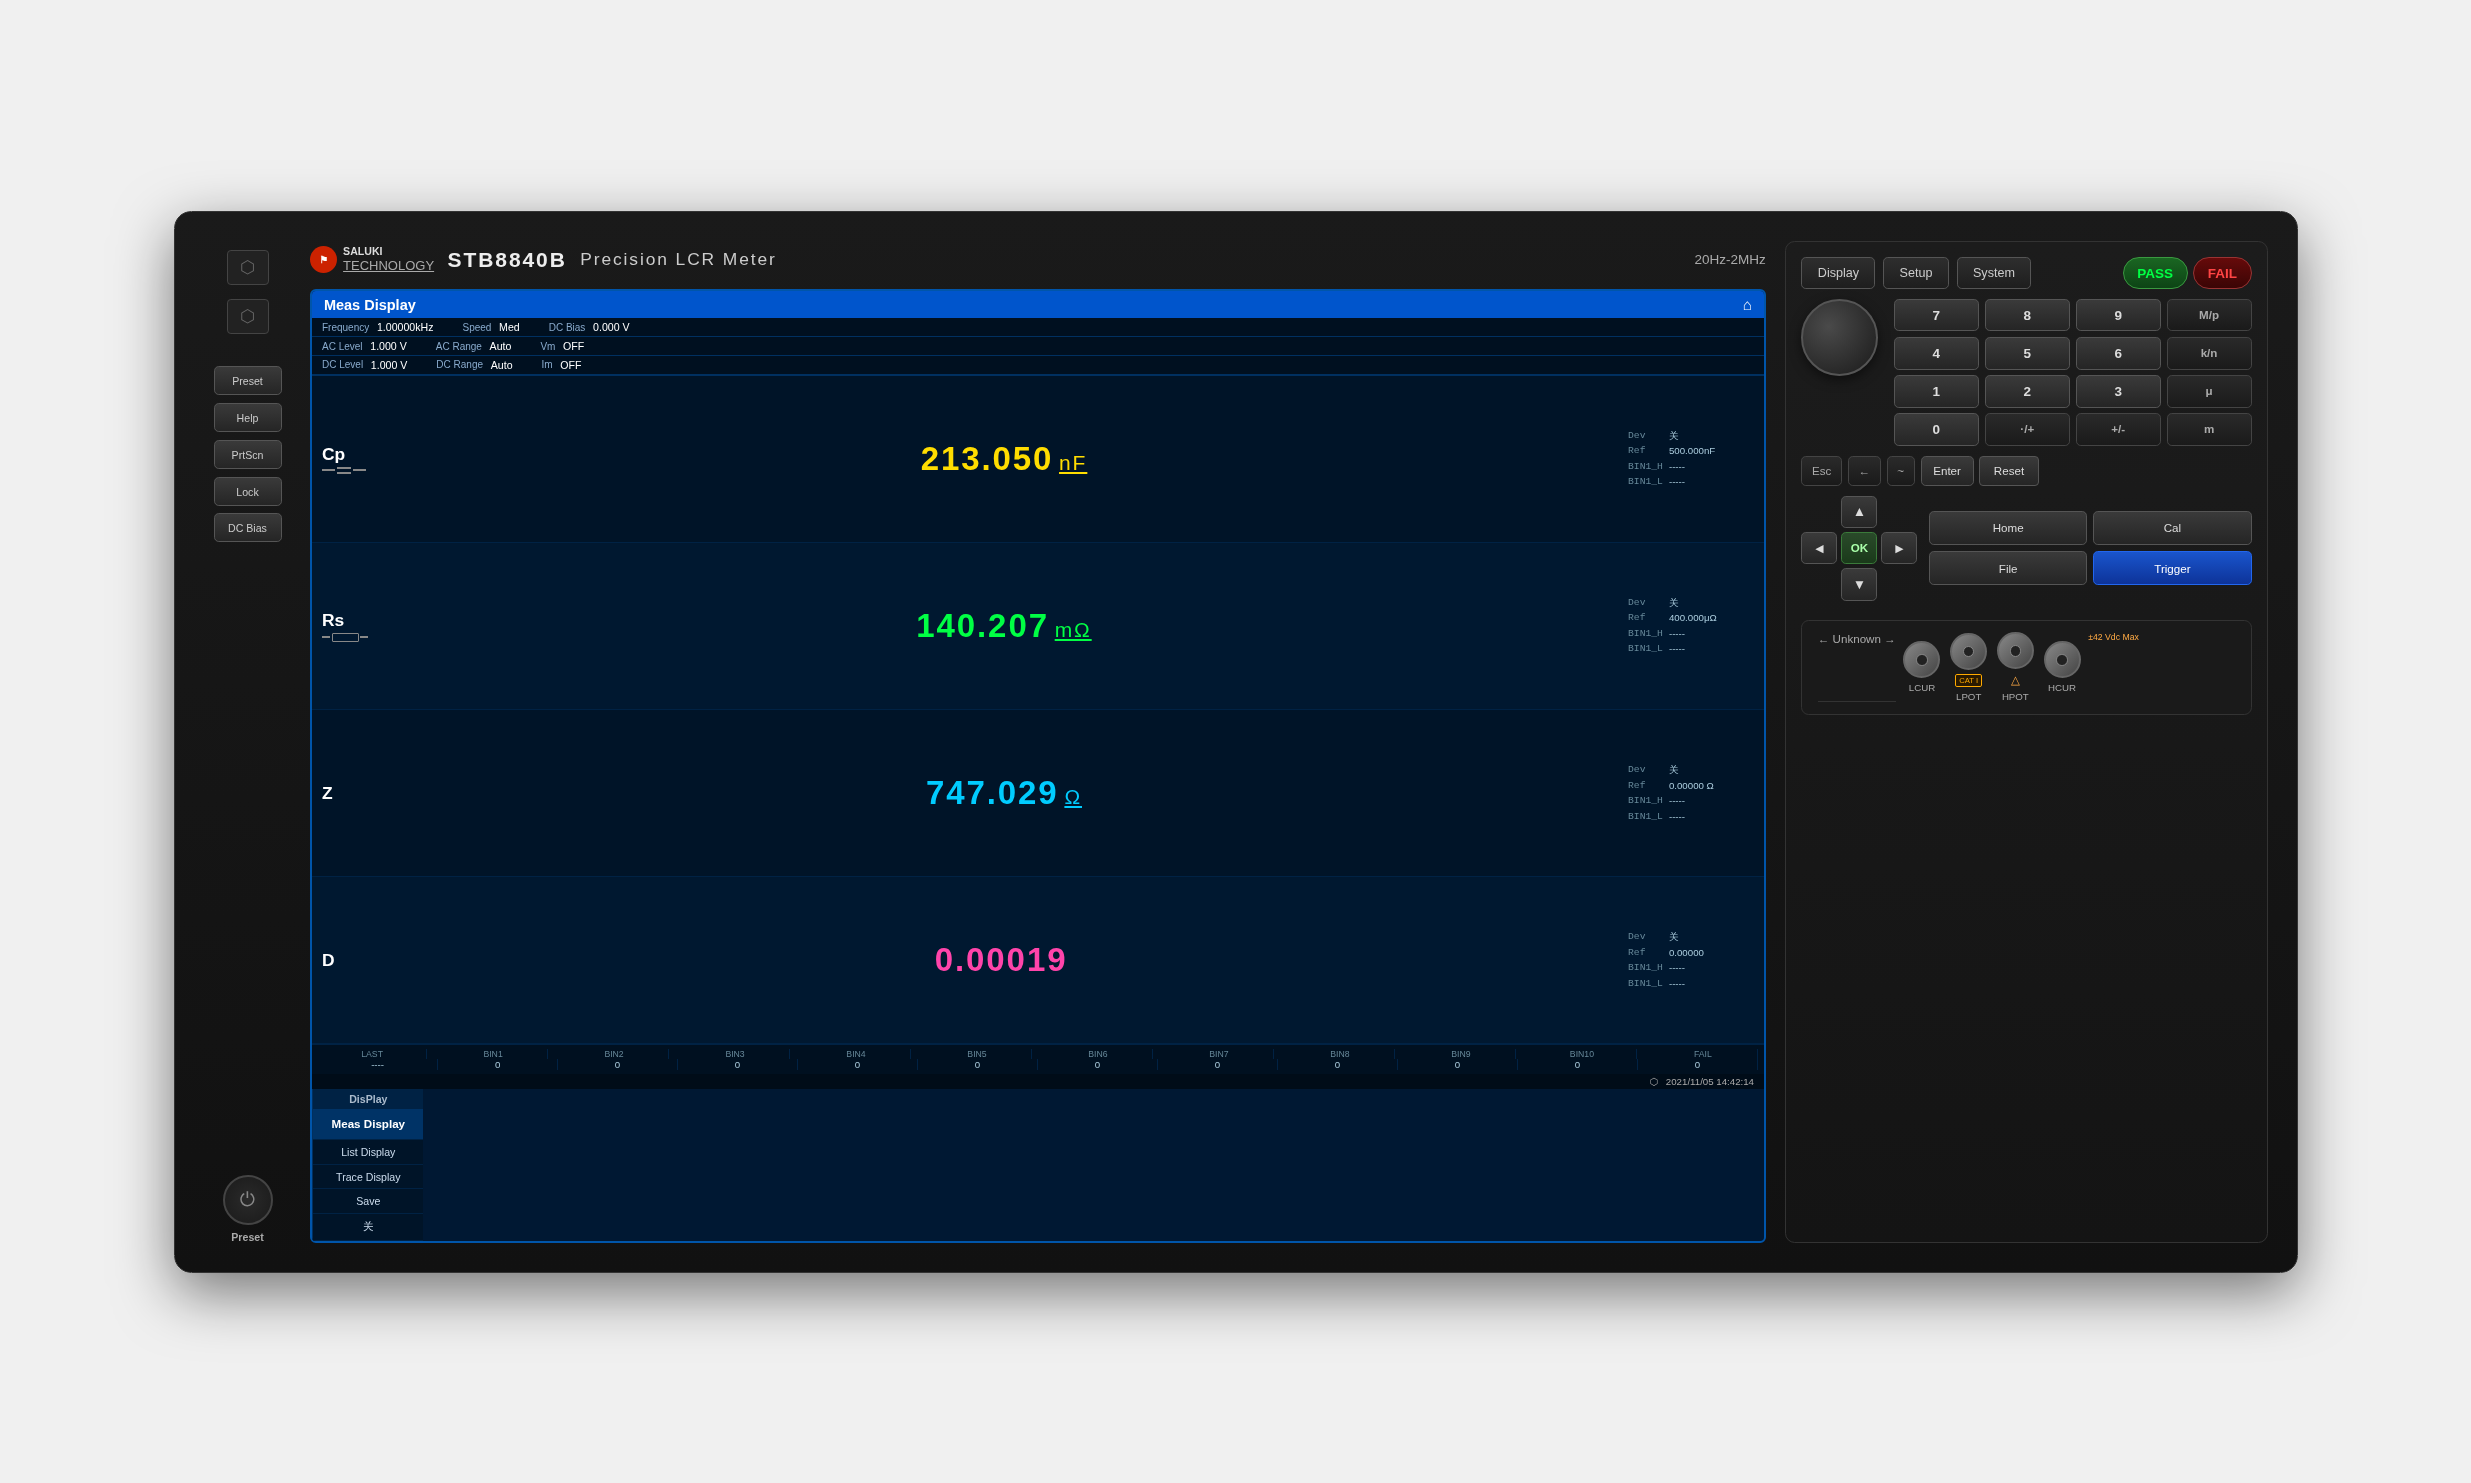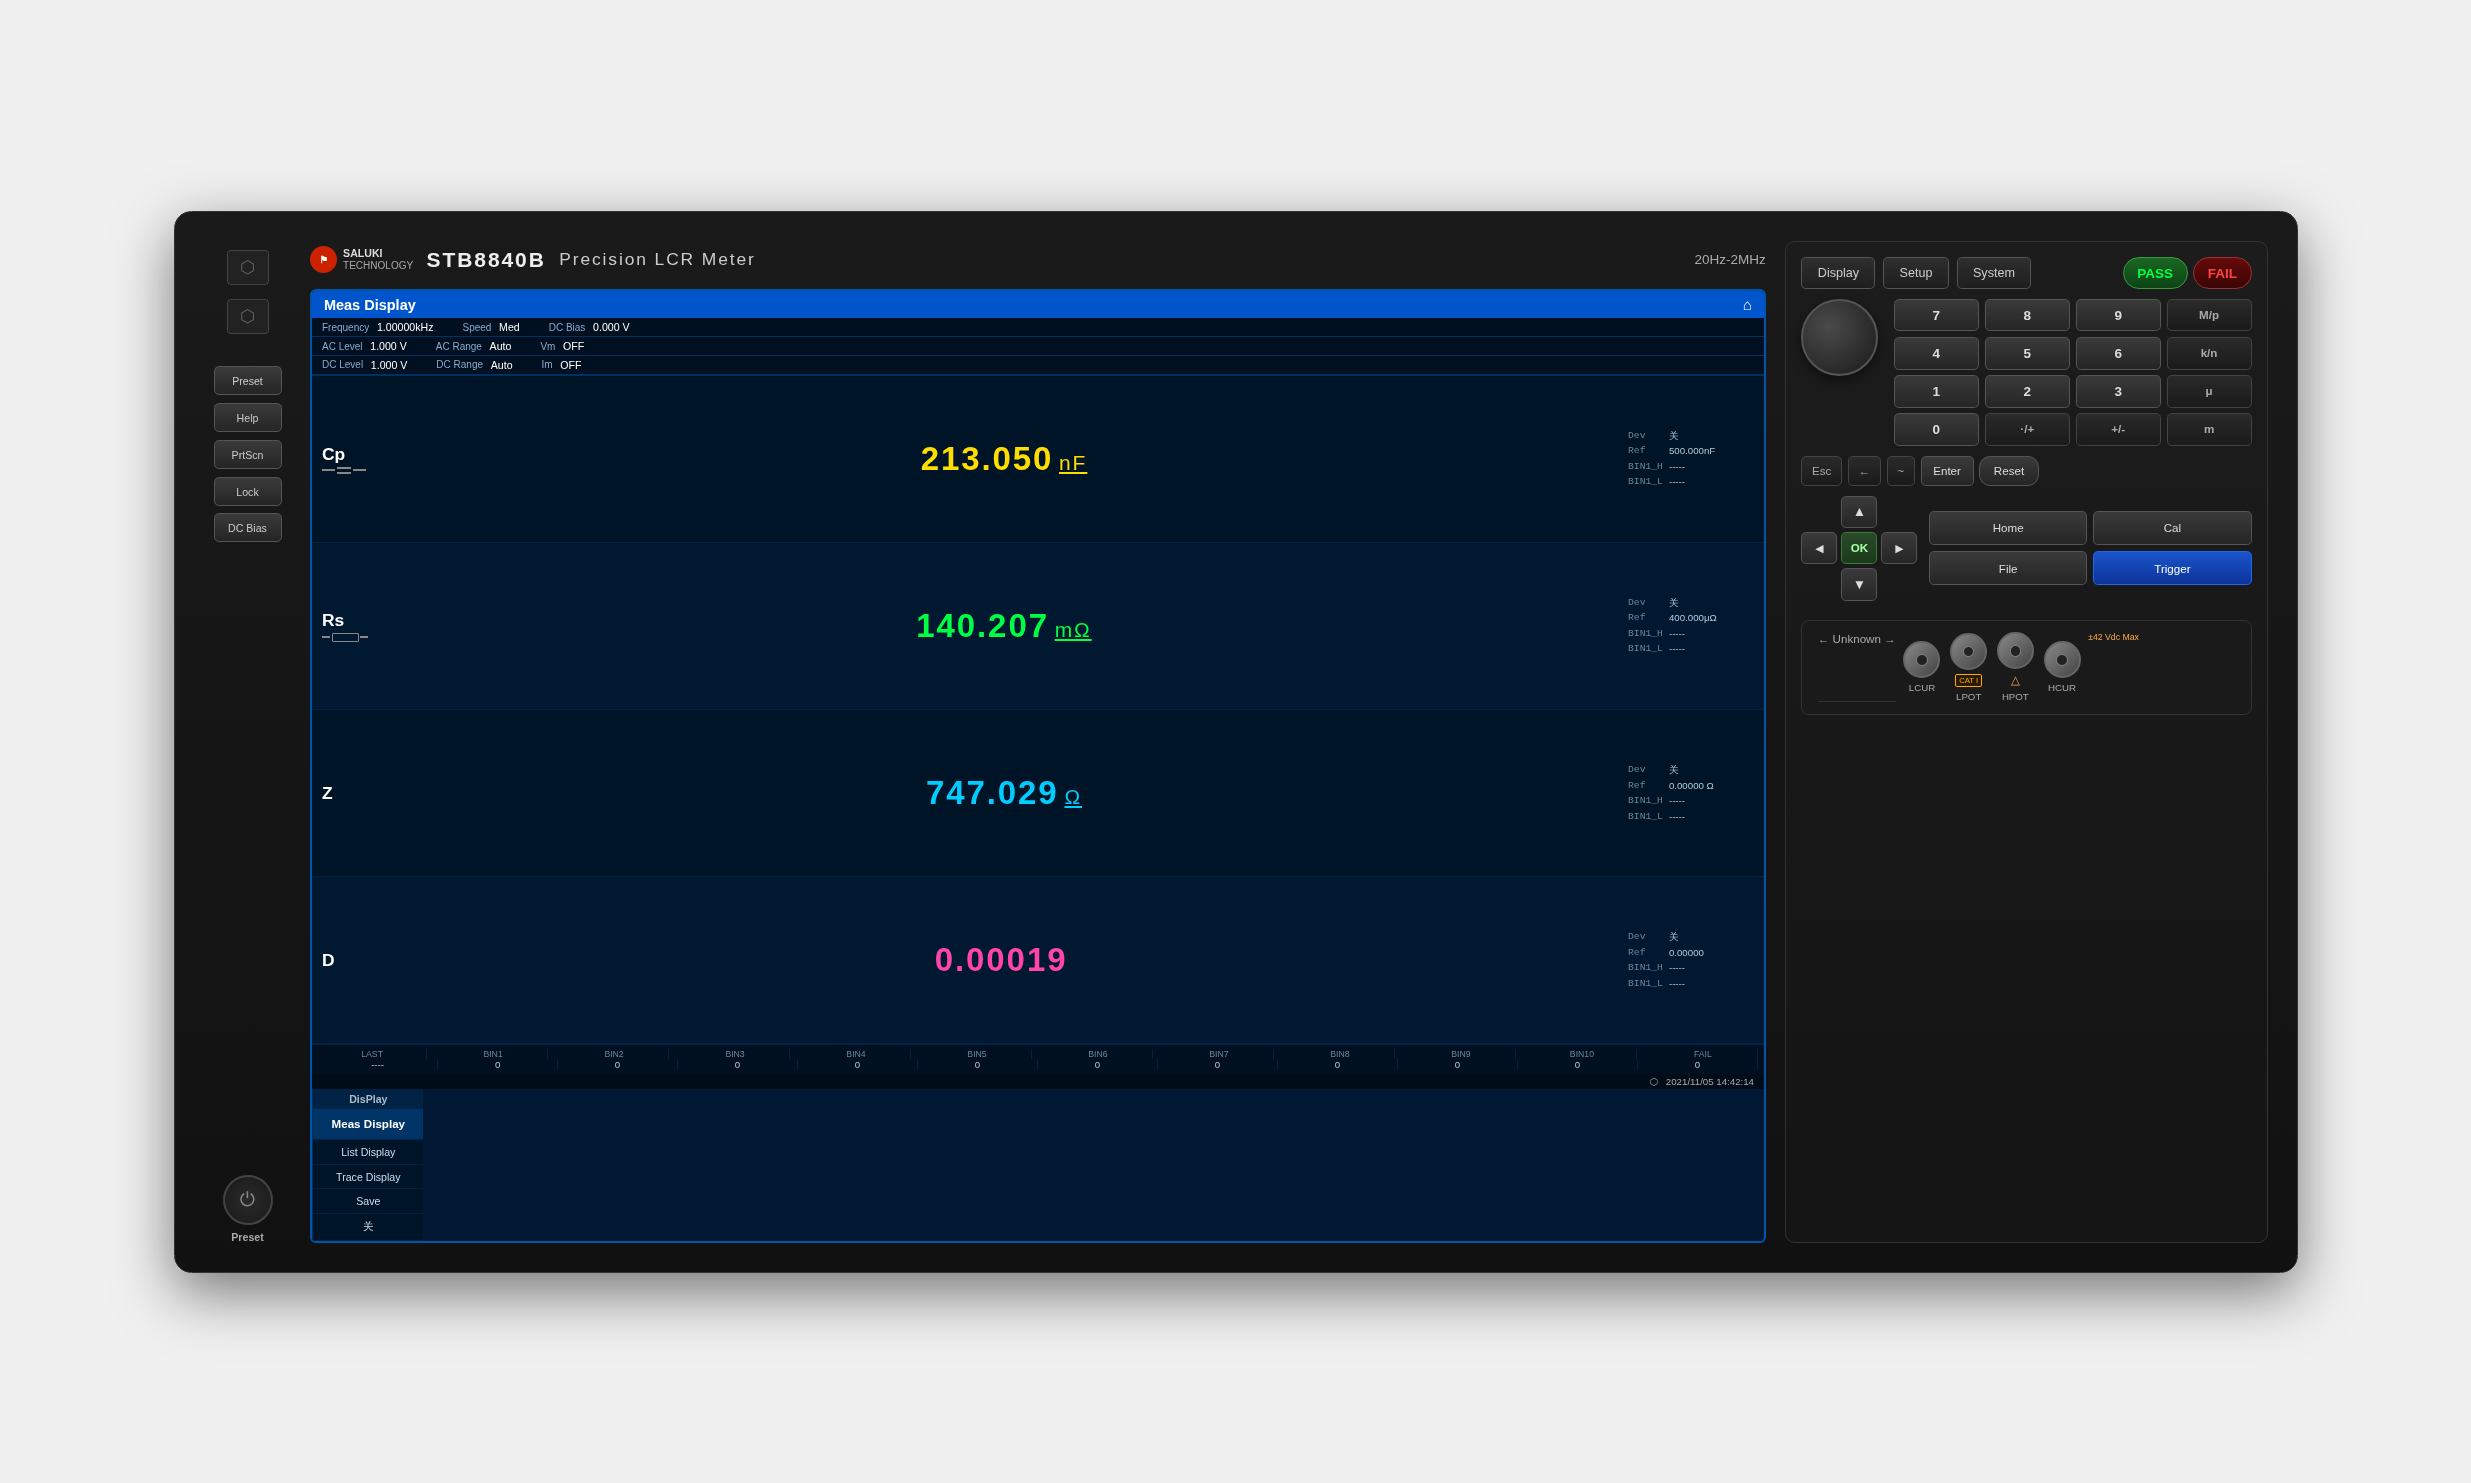--- a/index.html
+++ b/index.html
@@ -115,21 +115,22 @@
       font-weight: bold;
     }
     .logo-text {
       color: #ddd;
       font-size: 10.6px;
       font-weight: bold;
       line-height: 1.1;
     }
     .logo-sub {
       color: #aaa;
-      font-size: 10px;
+      font-size: 13px;
+      text-decoration: underline;
     }
     .model-title {
       color: #eee;
       font-size: 21px;
       font-weight: bold;
       letter-spacing: 1.9px;
     }
     .freq-range {
       color: #aaa;
       font-size: 13.5px;
@@ -552,21 +553,21 @@
       text-align: center;
       background: #2a1a00;
       padding: 1px 2.9px;
       border: 1px solid #ffaa00;
       border-radius: 1.9px;
     }
     .reset-btn {
       padding: 7.7px 13.5px;
       background: linear-gradient(180deg, #3a3a3a, #252525);
       border: 1px solid #555;
-      border-radius: 11px;
+      border-radius: 4px;
       color: #ddd;
       font-size: 11.6px;
       text-align: center;
       cursor: pointer;
       align-self: flex-end;
     }
     .esc-btn {
       padding: 7.7px 9.7px;
       background: linear-gradient(180deg, #2a2a2a, #1a1a1a);
       border: 1px solid #444;

